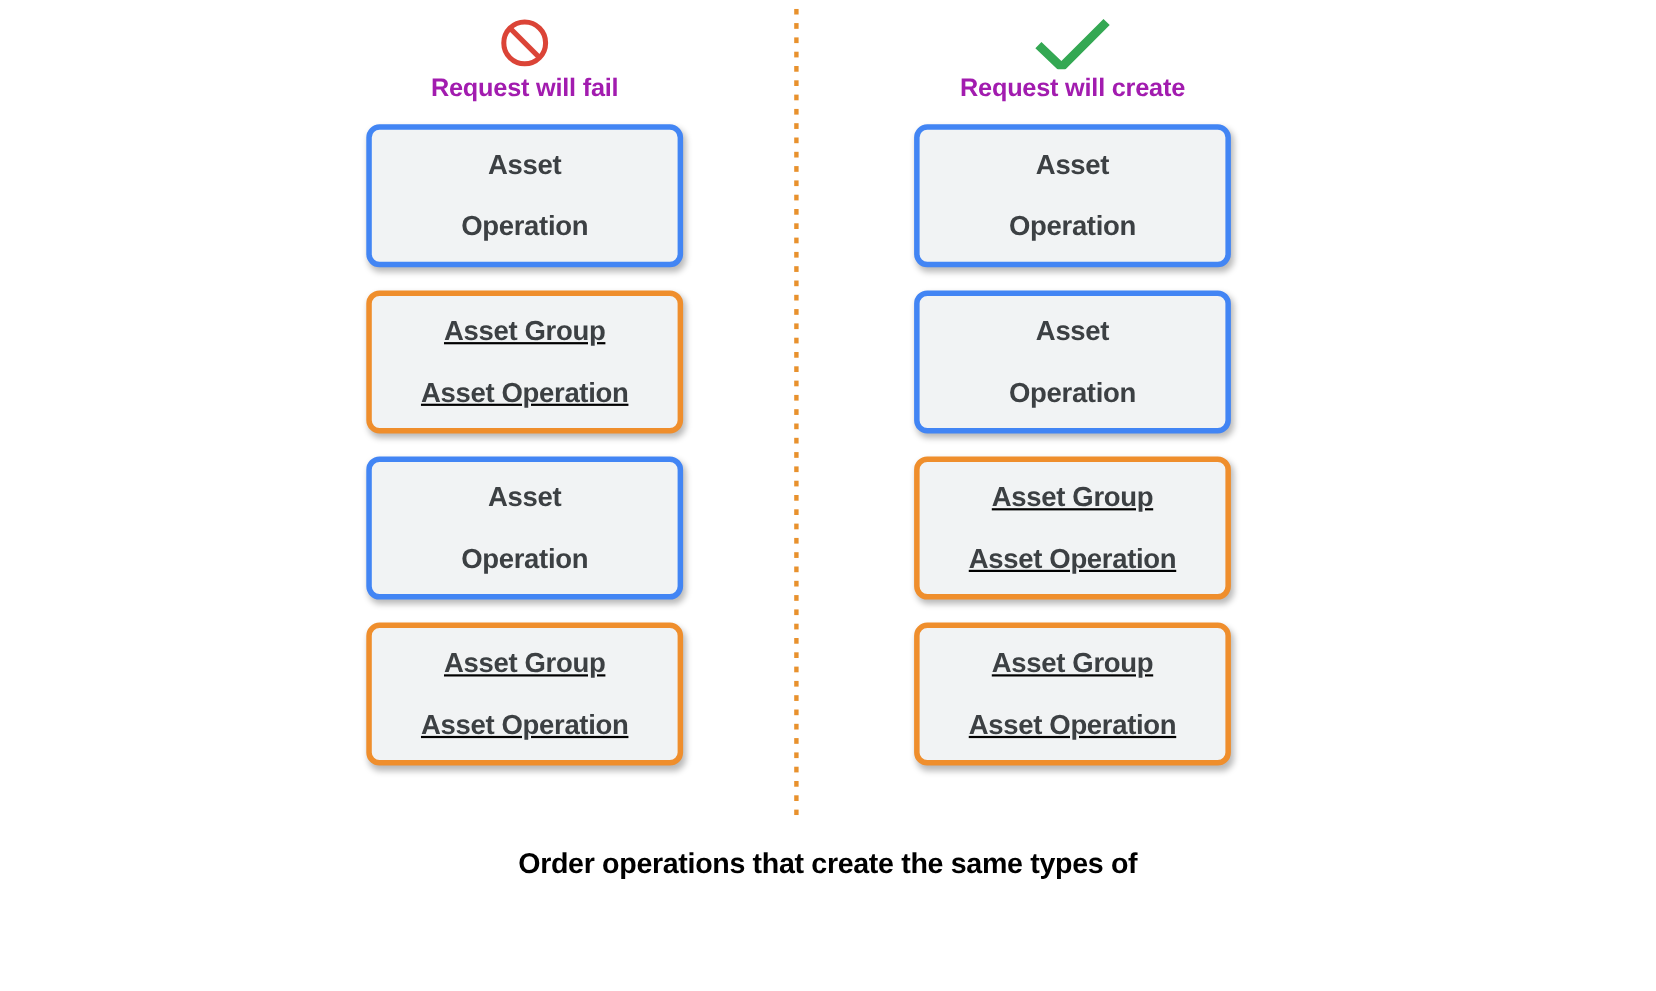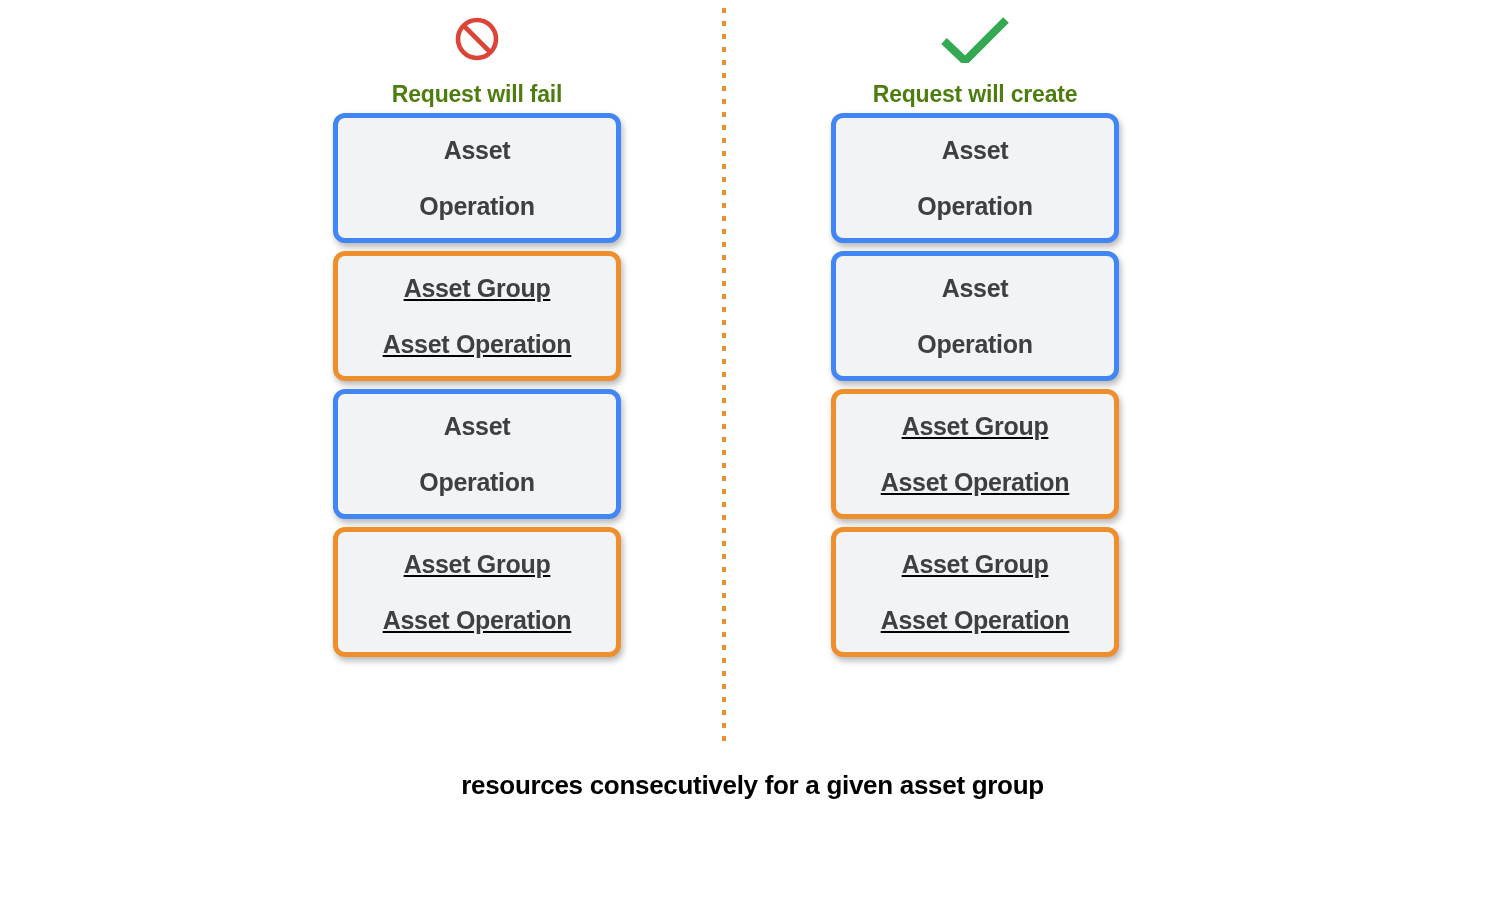--- a/index.html
+++ b/index.html
@@ -51,40 +51,40 @@
     flex-direction: column;
     align-items: center;
   }
   .header-icon {
     height: 50px;
     display: flex;
     align-items: center;
     justify-content: center;
   }
   .header-label {
-    margin-top: 17px;
+    margin-top: 2px;
     font-size: 23px;
     font-weight: bold;
-    color: #4d7c0f;
+    color: #a21caf;
     letter-spacing: -0.2px;
     white-space: nowrap;
   }
 
   
   .box-stack {
     position: absolute;
     top: 113px;
     left: 36px;
     width: 288px;
   }
   .flow-box {
     box-sizing: border-box;
     width: 288px;
     height: 130px;
-    margin-bottom: 8px;
+    margin-bottom: 21px;
     background: #f1f3f4;
     border-style: solid;
     border-width: 5px;
     border-radius: 12px;
     box-shadow: 2px 4px 6px rgba(0,0,0,0.28);
     display: flex;
     flex-direction: column;
     align-items: center;
     justify-content: center;
     gap: 20px;
@@ -189,14 +189,14 @@
 
     <div class="flow-box orange">
       <div class="box-line">Asset Group</div>
       <div class="box-line">Asset Operation</div>
     </div>
 
   </div>
 </div>
 
 <div class="caption">
-  <div class="caption-line">resources consecutively for a given asset group</div>
+  <div class="caption-line">Order operations that create the same types of</div>
 </div>
 
 </body></html>

